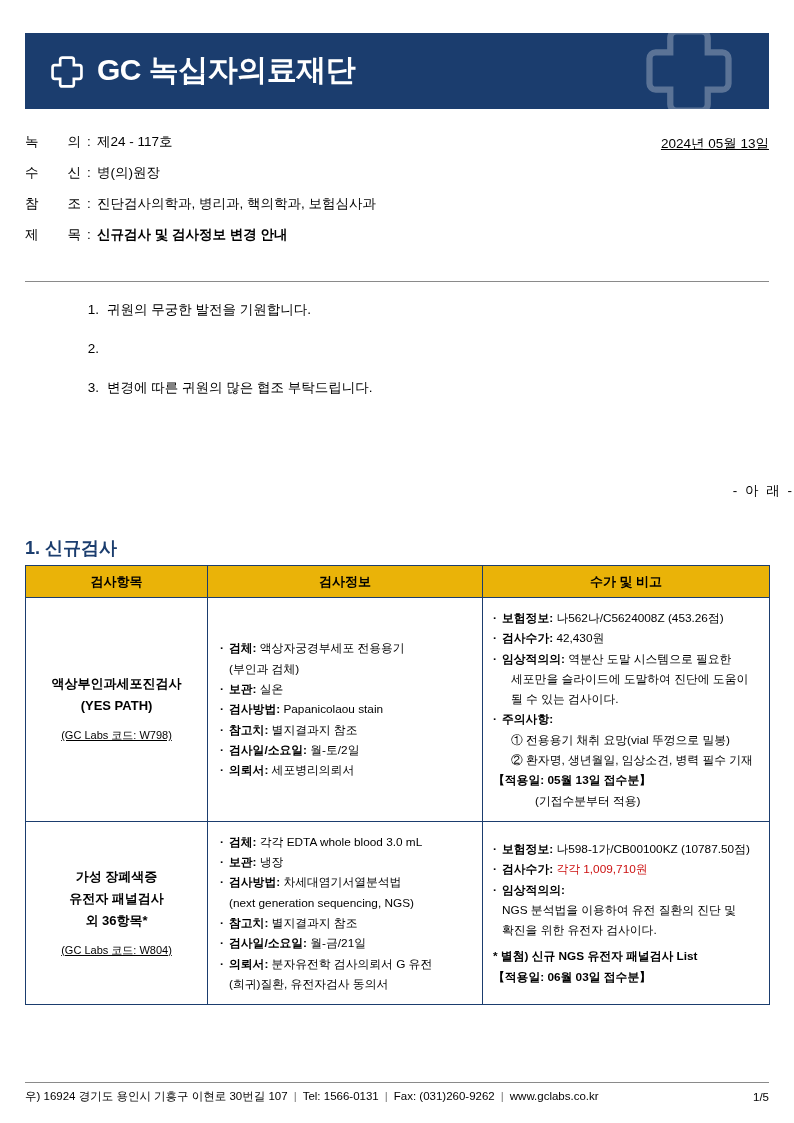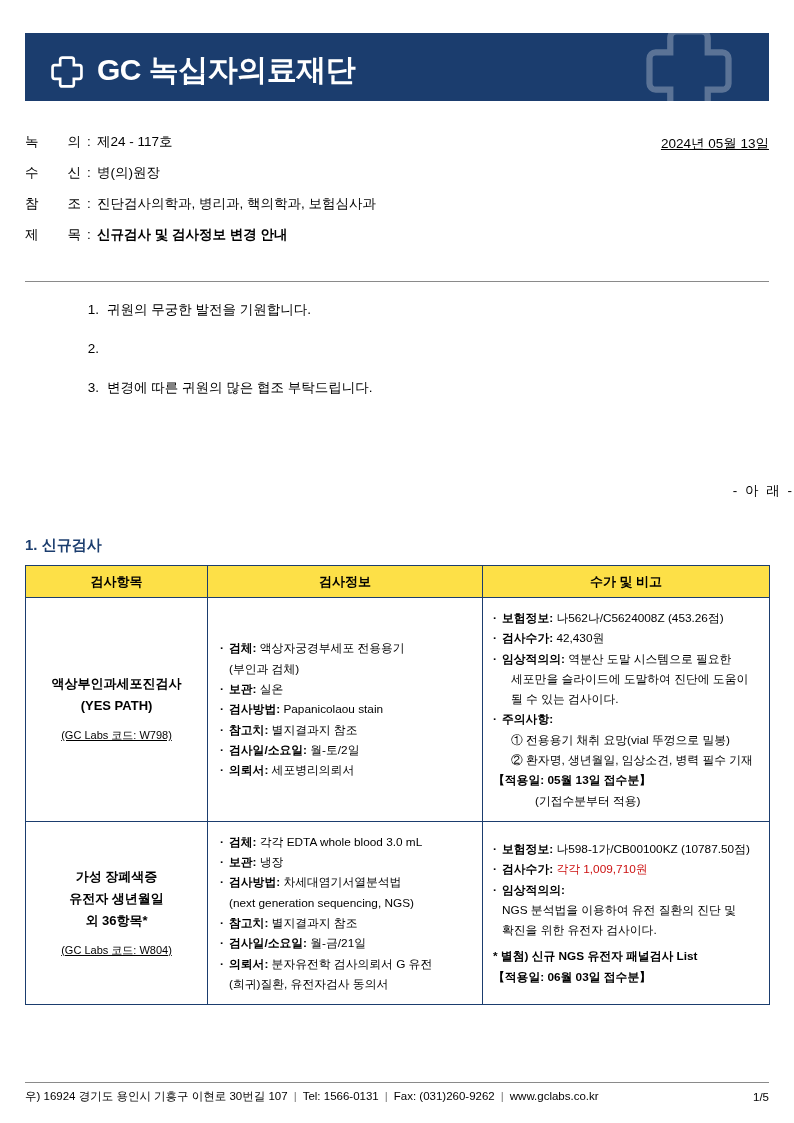--- a/index.html
+++ b/index.html
@@ -18,21 +18,21 @@
     position: relative;
     padding: 0;
   }
 
   
   .banner {
     position: absolute;
     left: 25px;
     top: 33px;
     width: 744px;
-    height: 68px;
+    height: 76px;
     background: #1b3d6e;
     overflow: hidden;
   }
   .banner-logo {
     position: absolute;
     left: 22px;
     top: 20px;
     width: 40px;
     height: 38px;
   }
@@ -127,21 +127,21 @@
     text-align: right;
     font-size: 13.5px;
     letter-spacing: 2px;
   }
 
   
   .section-title {
     position: absolute;
     left: 25px;
     top: 536px;
-    font-size: 15px;
+    font-size: 18px;
     font-weight: bold;
     color: #1b3d6e;
   }
 
   
   .tbl {
     position: absolute;
     left: 25px;
     top: 565px;
     width: 744px;
@@ -151,21 +151,21 @@
   }
   .tbl th, .tbl td {
     border: 1px solid #1b3d6e;
     vertical-align: middle;
   }
   .tbl thead th {
     height: 32px;
     font-size: 13px;
     font-weight: bold;
     text-align: center;
-    background: #fde047;
+    background: #eab308;
   }
   .col1 { width: 182px; }
   .col2 { width: 275px; }
   .col3 { width: 287px; }
 
   .cell-name {
     text-align: center;
     padding: 8px 6px;
     line-height: 1.7;
   }
@@ -400,21 +400,21 @@
               <span class="txt">② 환자명, 생년월일, 임상소견, 병력 필수 기재</span>
             </div>
           <div class="apply">【적용일: 05월 13일 접수분】</div>
           <div class="apply-sub">(기접수분부터 적용)</div>
         </td>
       </tr>
 
       <tr>
         <td class="cell-name">
           <span class="nm">가성 장폐색증</span>
-          <span class="nm">유전자 생년월일</span>
+          <span class="nm">유전자 패널검사</span>
           <span class="nm">외 36항목*</span>
           <span class="code">(GC Labs 코드: W804)</span>
         </td>
         <td class="cell-info">
           <div class="li">
               <span class="dot">·</span>
               <span class="txt"><span class="b">검체:</span> <span>각각 EDTA whole blood 3.0 mL</span></span>
             </div>
           <div class="li">
               <span class="dot">·</span>

